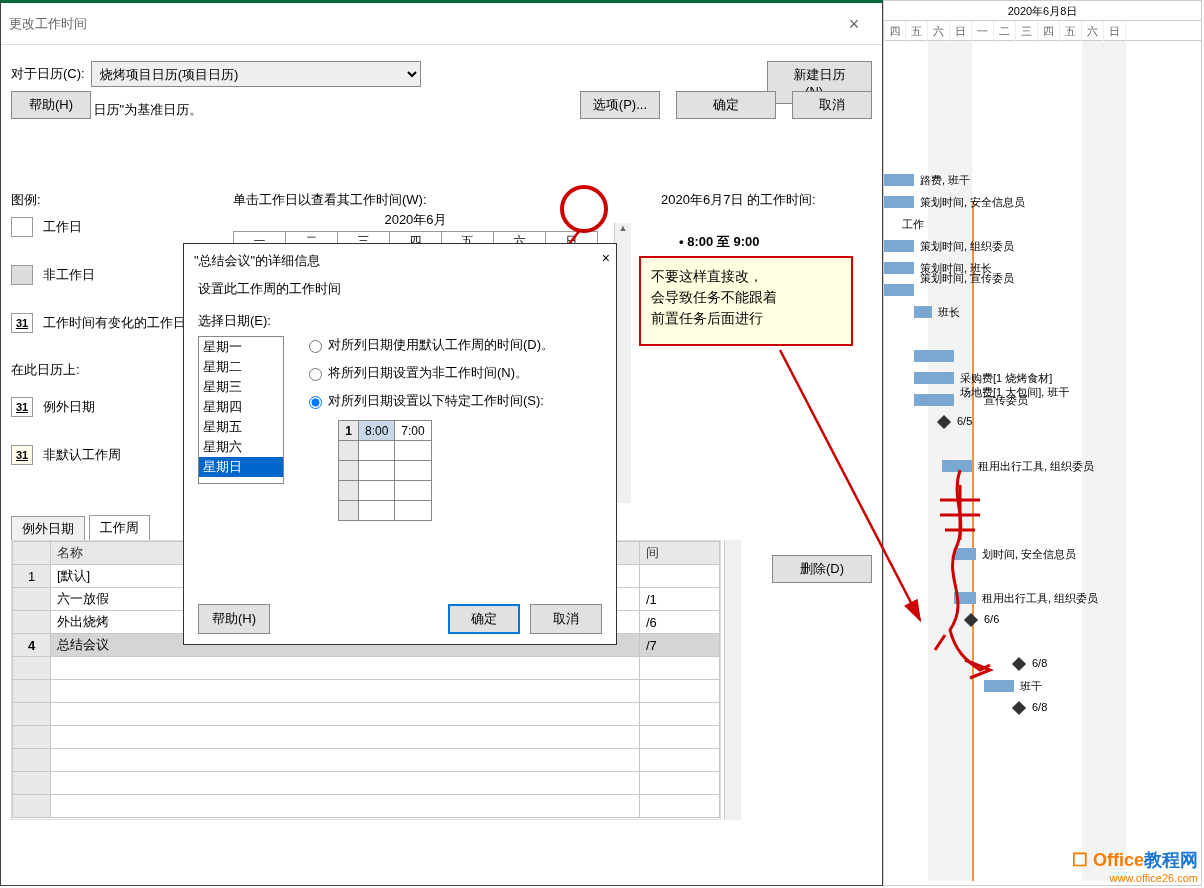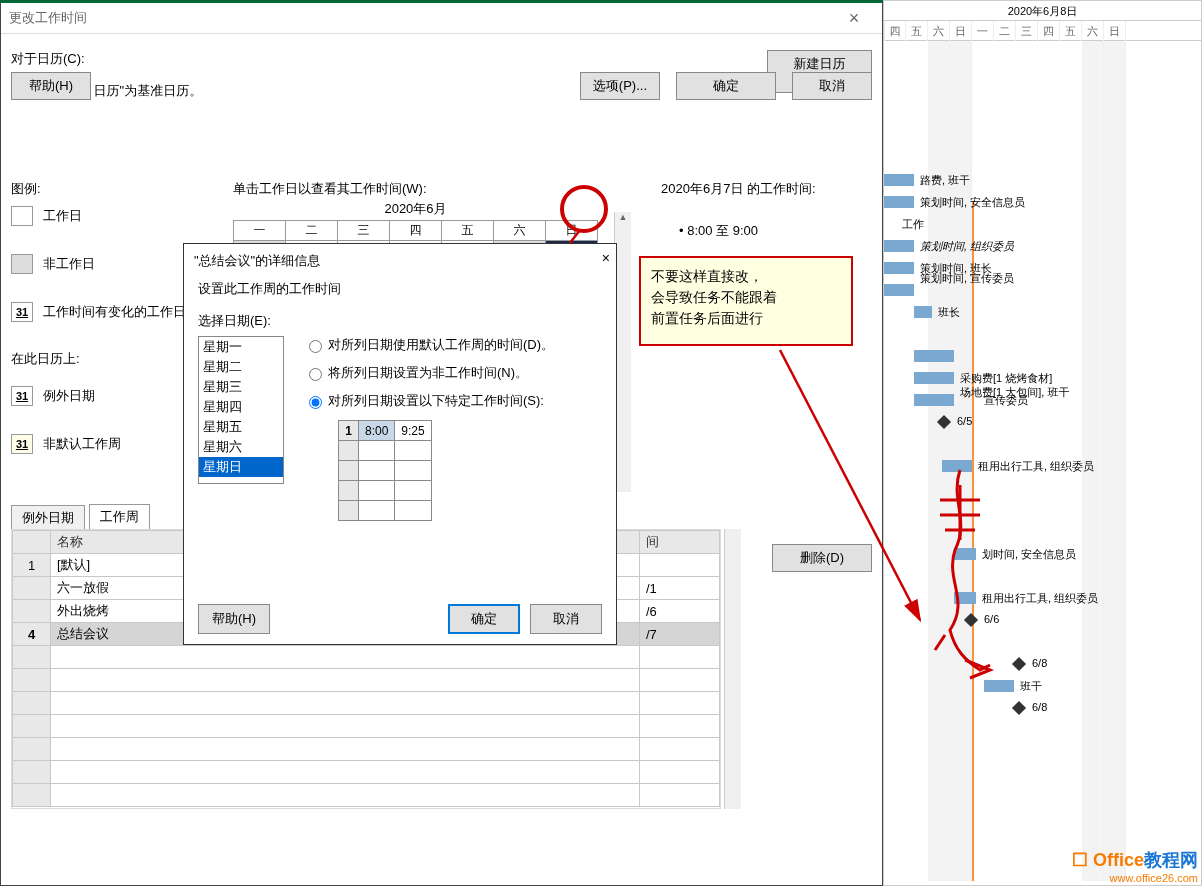--- a/index.html
+++ b/index.html
@@ -1,19 +1,19 @@
 <!DOCTYPE html>
 <html><head>
 <meta charset="utf-8">
 <style>
 * { box-sizing: border-box; font-family: "Microsoft YaHei", "SimSun", sans-serif; }
 body { margin: 0; width: 1204px; height: 888px; background: #fff; position: relative; overflow: hidden; font-size: 13px; }
 .dlg { position: absolute; background: #fff; border: 1px solid #444; }
 .main-dlg { left: 0; top: 0; width: 883px; height: 886px; border-top: 3px solid #006837; }
-.titlebar { height: 31px; line-height: 28px; padding: 14px 8px; color: #666; display: flex; justify-content: space-between; align-items: center; border-bottom: 1px solid #ddd; }
+.titlebar { height: 42px; line-height: 28px; padding: 14px 8px; color: #666; display: flex; justify-content: space-between; align-items: center; border-bottom: 1px solid #ddd; }
 .close-x { font-size: 18px; color: #666; cursor: pointer; width: 40px; text-align: center; }
 .content { padding: 16px 10px 10px 10px; position: relative; }
 .row { display: flex; align-items: center; margin-bottom: 8px; }
 .label-c { margin-right: 6px; }
 select { font-family: inherit; font-size: 13px; height: 26px; border: 1px solid #888; padding: 1px 4px; }
 .cal-select { width: 330px; }
 .btn { background: #e1e1e1; border: 1px solid #888; padding: 4px 12px; font-size: 13px; cursor: pointer; font-family: inherit; }
 .btn-new { position: absolute; right: 10px; top: 16px; width: 105px; text-align: center; }
 .legend { position: absolute; left: 10px; top: 146px; width: 180px; }
 .legend-title { margin-bottom: 8px; }
@@ -26,21 +26,21 @@
 .cal-section { position: absolute; left: 232px; top: 146px; }
 .cal-caption { position: absolute; top: 0; left: 0; }
 .month-label { text-align: center; font-weight: normal; margin: 20px 0 2px 0; }
 .cal-table { border-collapse: collapse; }
 .cal-table th,.cal-table td { border: 1px solid #999; width: 52px; height: 20px; text-align: center; font-size: 12px; }
 .cal-table th { background: #fff; font-weight: normal; }
 .cal-td-sel { background: #1a2a4a; color: #fff; text-decoration: underline; font-weight: bold; }
 .cal-td-u { text-decoration: underline; font-weight: bold; }
 .circle-ann { position: absolute; border: 4px solid #c00; border-radius: 50%; width: 48px; height: 48px; left: 560px; top: 185px; z-index: 50; pointer-events: none; }
 .wtime { position: absolute; left: 660px; top: 146px; }
-.wtime-list { margin-top: 24px; margin-left: 18px; }
+.wtime-list { margin-top: 24px; margin-left: 18px; font-weight: bold; }
 .tabs { position: absolute; left: 10px; top: 470px; }
 .tab { display: inline-block; border: 1px solid #999; border-bottom: none; padding: 3px 10px; background: #fff; position: relative; }
 .tab-inactive { background: #f0f0f0; top: 1px; }
 .tab-active { background: #fff; z-index: 2; }
 .work-weeks { position: absolute; left: 10px; top: 495px; width: 710px; border: 1px solid #dcdcdc; height: 280px; overflow: hidden; }
 .ww-table { border-collapse: collapse; width: 100%; }
 .ww-table th,.ww-table td { border: 1px solid #c8c8c8; height: 23px; padding: 0 6px; font-size: 13px; text-align: left; }
 .ww-table th { background: #e8e8e8; font-weight: normal; color: #333; }
 .ww-table td.num { background: #e8e8e8; width: 38px; text-align: center; }
 .ww-row-sel td:not(.num) { background: #d5d5d5; }
@@ -97,20 +97,23 @@
 <body>
 
 <div class="dlg main-dlg">
   <div class="titlebar">
     <span>更改工作时间</span>
     <span class="close-x">×</span>
   </div>
   <div class="content">
     <div class="row">
       <span class="label-c">对于日历(C):</span>
+      <select class="cal-select">
+        <option>烧烤项目日历(项目日历)</option>
+      </select>
     </div>
     <button class="btn btn-new">新建日历(N)...</button>
     <div style="margin-top:14px;">日历"烧烤项目日历"为基准日历。</div>
 
     <div class="legend">
       <div class="legend-title">图例:</div>
       <div class="legend-item">
           <div class="sw sw-white"></div>
           <span>工作日</span>
         </div>
@@ -289,21 +292,21 @@
       <label>
           <input type="radio" name="wt" checked="" style="">
           <span>对所列日期设置以下特定工作时间(S):</span>
         </label>
     </div>
     <table class="time-table">
       <tbody>
       <tr>
             <td class="rh">1</td>
             <td class="time-sel">8:00</td>
-            <td>9:25</td>
+            <td>7:00</td>
           </tr>
       <tr>
             <td class="rh"></td>
             <td></td>
             <td></td>
           </tr>
       <tr>
             <td class="rh"></td>
             <td></td>
             <td></td>
@@ -374,21 +377,21 @@
     <div class="gantt-vcol gantt-weekend" style="left:66px"></div>
     <div class="gantt-vcol gantt-weekend" style="left:198px"></div>
     <div class="gantt-vcol gantt-weekend" style="left:220px"></div>
     <div class="gantt-split" style="left:88px"></div>
   <div class="gbar" style="left: 0px; top: 133px; width: 30px;"></div>
       <div class="glabel" style="left: 36px; top: 132px;">路费, 班干</div>
       <div class="gbar" style="left: 0px; top: 155px; width: 30px;"></div>
       <div class="glabel" style="left: 36px; top: 154px;">策划时间, 安全信息员</div>
       <div class="glabel" style="left: 18px; top: 176px;">工作</div>
       <div class="gbar" style="left: 0px; top: 199px; width: 30px;"></div>
-      <div class="glabel" style="left: 36px; top: 198px; font-style: italic;">策划时间, 组织委员</div>
+      <div class="glabel" style="left: 36px; top: 198px;">策划时间, 组织委员</div>
       <div class="gbar" style="left: 0px; top: 221px; width: 30px;"></div>
       <div class="glabel" style="left: 36px; top: 220px;">策划时间, 班长</div>
       <div class="gbar" style="left: 0px; top: 243px; width: 30px;"></div>
       <div class="glabel" style="left: 36px; top: 230px;">策划时间, 宣传委员</div>
       <div class="gbar" style="left: 30px; top: 265px; width: 18px;"></div>
       <div class="glabel" style="left: 54px; top: 264px;">班长</div>
       <div class="gbar" style="left: 30px; top: 309px; width: 40px;"></div>
       <div class="glabel" style="left: 76px; top: 308px; margin-top: 36px;">场地费[1 大包间], 班干</div>
       <div class="gbar" style="left: 30px; top: 331px; width: 40px;"></div>
       <div class="glabel" style="left: 76px; top: 330px;">采购费[1 烧烤食材]</div>

